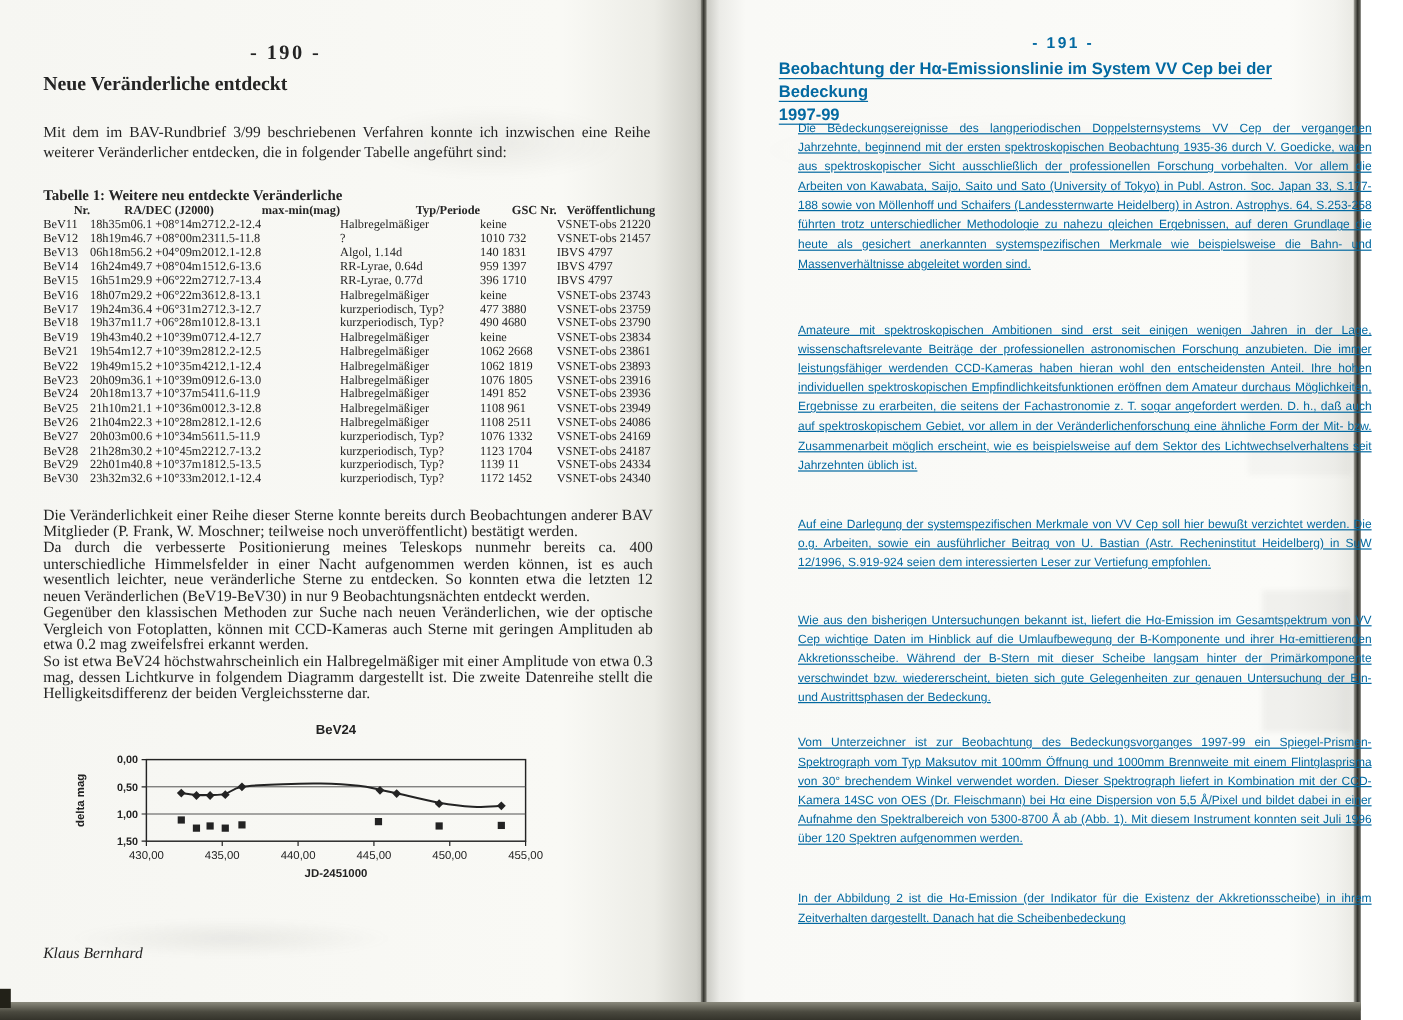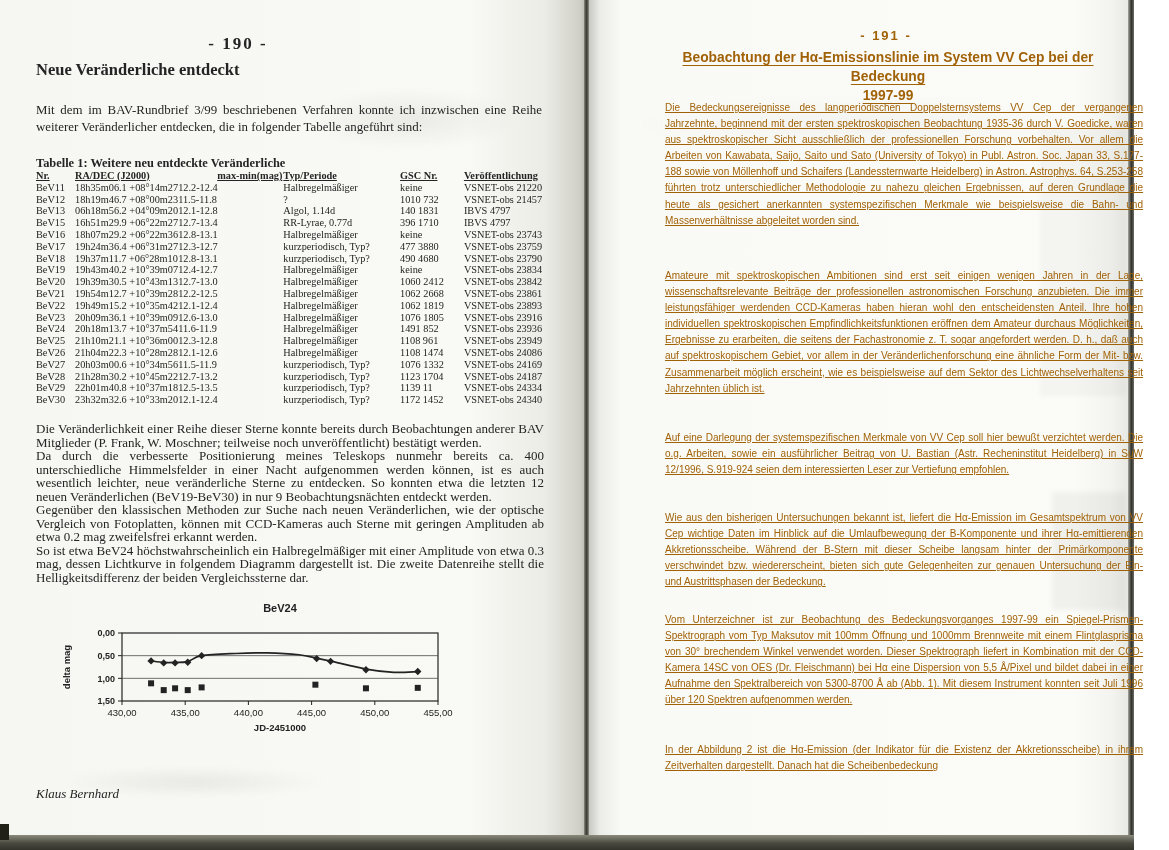--- a/index.html
+++ b/index.html
@@ -41,32 +41,32 @@
   .a5{left:630px;top:95px;width:470px;height:60px;background:radial-gradient(ellipse,rgba(110,110,104,0.05),transparent 70%);}
 
   
   .lp-pageno{position:absolute;left:138px;top:34px;width:200px;text-align:center;
     font-weight:bold;font-size:17px;letter-spacing:2px;}
   .lp-title{position:absolute;left:36px;top:60px;font-weight:bold;font-size:16.5px;font-family:Liberation Serif, serif;}
   .lp-intro{position:absolute;left:36px;top:102px;width:506px;font-size:12.9px;line-height:16.6px;text-align:justify;}
   .lp-caption{position:absolute;left:36px;top:156px;font-weight:bold;font-size:12.4px;}
   .lp-table{position:absolute;left:36px;top:170px;width:510px;border-collapse:collapse;
     font-size:10.3px;line-height:11.8px;}
-  .lp-table th{font-weight:bold;text-align:left;padding:0;text-decoration:underline;}
+  .lp-table th{font-weight:bold;text-align:right;padding:0;}
   .lp-table td{padding:0;white-space:nowrap;}
   .lp-body{position:absolute;left:36px;top:422px;width:508px;font-size:13px;line-height:13.5px;text-align:justify;}
   .lp-body p{margin:0;}
   .lp-sign{position:absolute;left:36px;top:786px;font-size:13px;font-style:italic;}
   .chart-wrap{position:absolute;left:56px;top:597px;width:424px;height:142px;}
 
   
-  .rp{font-family:"Liberation Sans", sans-serif;color:#a16207;}
+  .rp{font-family:"Liberation Sans", sans-serif;color:#0369a1;}
   .rp-pageno{position:absolute;left:786px;top:28px;width:200px;text-align:center;
     font-weight:bold;font-size:13px;letter-spacing:2px;}
-  .rp-title{position:absolute;left:649px;top:48px;width:478px;text-align:center;
+  .rp-title{position:absolute;left:649px;top:48px;width:478px;
     font-weight:bold;font-size:13.8px;line-height:19px;}
   .rp-title span{text-decoration:underline;text-underline-offset:3px;}
   .rp-paras{position:absolute;left:649px;top:0;width:478px;}
   .rp-paras p{position:absolute;left:16px;width:478px;margin:0;
     font-size:10px;line-height:16.1px;text-align:justify;text-decoration:underline;}
   .rp-p1{top:100px;} .rp-p2{top:268px;} .rp-p3{top:430px;}
   .rp-p4{top:510px;} .rp-p5{top:612px;} .rp-p6{top:742px;}
 </style>
 </head>
 <body>
@@ -118,20 +118,28 @@
       </tr>
       <tr>
         <td>BeV13</td>
         <td>06h18m56.2 +04°09m20</td>
         <td>12.1-12.8</td>
         <td>Algol, 1.14d</td>
         <td>140 1831</td>
         <td>IBVS 4797</td>
       </tr>
       <tr>
+        <td>BeV14</td>
+        <td>16h24m49.7 +08°04m15</td>
+        <td>12.6-13.6</td>
+        <td>RR-Lyrae, 0.64d</td>
+        <td>959 1397</td>
+        <td>IBVS 4797</td>
+      </tr>
+      <tr>
         <td>BeV15</td>
         <td>16h51m29.9 +06°22m27</td>
         <td>12.7-13.4</td>
         <td>RR-Lyrae, 0.77d</td>
         <td>396 1710</td>
         <td>IBVS 4797</td>
       </tr>
       <tr>
         <td>BeV16</td>
         <td>18h07m29.2 +06°22m36</td>
@@ -158,28 +166,20 @@
       </tr>
       <tr>
         <td>BeV19</td>
         <td>19h43m40.2 +10°39m07</td>
         <td>12.4-12.7</td>
         <td>Halbregelmäßiger</td>
         <td>keine</td>
         <td>VSNET-obs 23834</td>
       </tr>
       <tr>
-        <td>BeV20</td>
-        <td>19h39m30.5 +10°43m13</td>
-        <td>12.7-13.0</td>
-        <td>Halbregelmäßiger</td>
-        <td>1060 2412</td>
-        <td>VSNET-obs 23842</td>
-      </tr>
-      <tr>
         <td>BeV21</td>
         <td>19h54m12.7 +10°39m28</td>
         <td>12.2-12.5</td>
         <td>Halbregelmäßiger</td>
         <td>1062 2668</td>
         <td>VSNET-obs 23861</td>
       </tr>
       <tr>
         <td>BeV22</td>
         <td>19h49m15.2 +10°35m42</td>
@@ -210,21 +210,21 @@
         <td>12.3-12.8</td>
         <td>Halbregelmäßiger</td>
         <td>1108 961</td>
         <td>VSNET-obs 23949</td>
       </tr>
       <tr>
         <td>BeV26</td>
         <td>21h04m22.3 +10°28m28</td>
         <td>12.1-12.6</td>
         <td>Halbregelmäßiger</td>
-        <td>1108 1474</td>
+        <td>1108 2511</td>
         <td>VSNET-obs 24086</td>
       </tr>
       <tr>
         <td>BeV27</td>
         <td>20h03m00.6 +10°34m56</td>
         <td>11.5-11.9</td>
         <td>kurzperiodisch, Typ?</td>
         <td>1076 1332</td>
         <td>VSNET-obs 24169</td>
       </tr>

